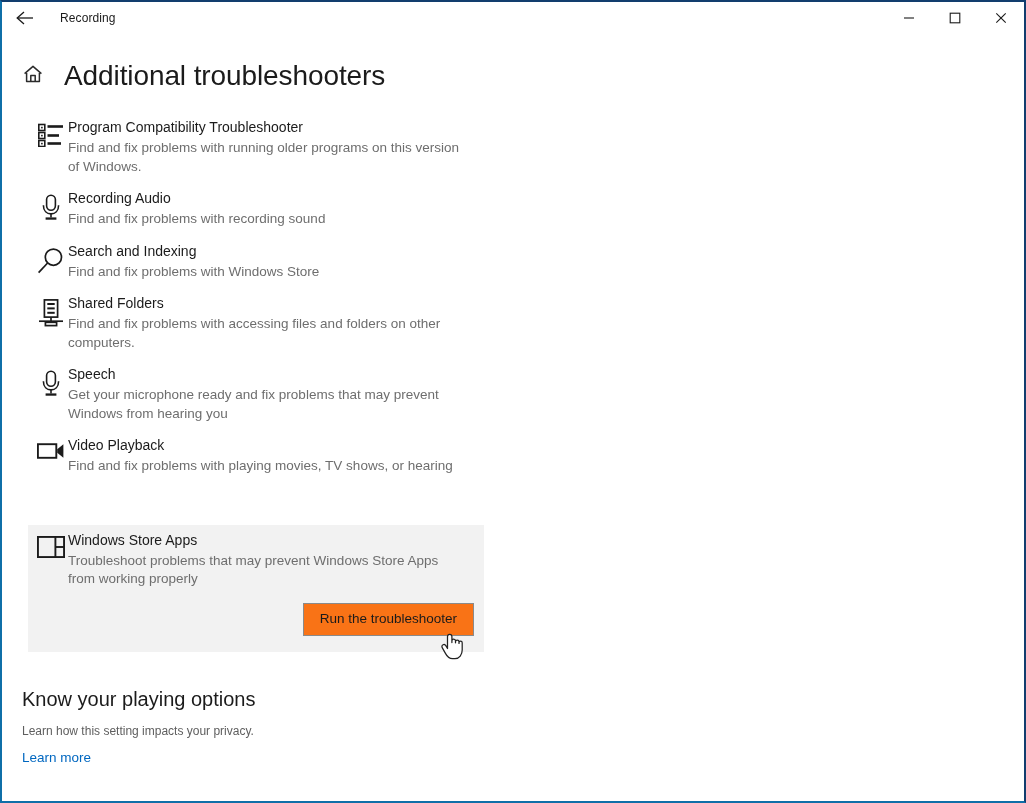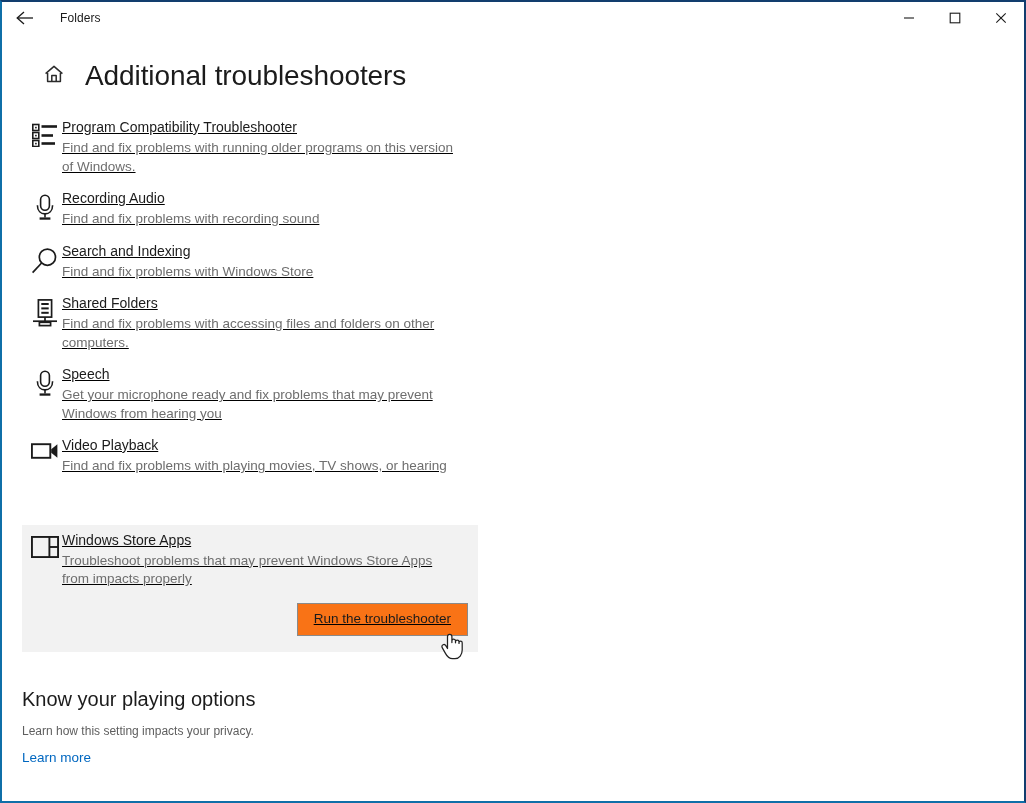--- a/index.html
+++ b/index.html
@@ -64,45 +64,44 @@
     align-items: center;
     justify-content: center;
     cursor: default;
   }
   .caption-btn svg { display: block; }
 
   
   #page-header {
     display: flex;
     align-items: center;
+    padding-left: 20px;
     margin-top: 20px;
     height: 44px;
-    margin-left: 41px;
   }
   #home-icon-wrap {
     width: 34px;
     display: flex;
     align-items: center;
     justify-content: flex-start;
     margin-right: 8px;
   }
   #page-title {
     font-size: 28px;
     font-weight: 300;
     color: #1b1b1b;
     letter-spacing: -0.1px;
     line-height: 1;
     white-space: nowrap;
   }
 
   
   #ts-list {
     margin-top: 14px;
-    padding: 0 0 0 4px;
-    text-decoration: underline;
+    padding: 0 0 0 10px;
   }
   .ts-item {
     display: flex;
     align-items: flex-start;
     padding: 6px 0 7px 0;
     margin-left: 16px;
     width: 456px;
     box-sizing: border-box;
   }
   .ts-item.selected {
@@ -197,21 +196,21 @@
 
   <div id="titlebar">
     <div id="back-button">
       <span>
         <svg width="20" height="16" viewBox="0 0 20 16">
           <path d="M9 2 L2.2 8 L9 14" fill="none" stroke="#1a1a1a" stroke-width="1.3"></path>
           <line x1="2.4" y1="8" x2="18" y2="8" stroke="#1a1a1a" stroke-width="1.3"></line>
         </svg>
       </span>
     </div>
-    <div id="app-title">Folders</div>
+    <div id="app-title">Recording</div>
 
     <div id="caption-buttons">
       <div class="caption-btn">
         <span>
           <svg width="12" height="12" viewBox="0 0 12 12">
             <line x1="1" y1="6" x2="11" y2="6" stroke="#1a1a1a" stroke-width="1.1"></line>
           </svg>
         </span>
       </div>
       <div class="caption-btn">
@@ -344,21 +343,21 @@
     <div class="ts-item selected">
       <div class="ts-icon">
         <svg width="28" height="22" viewBox="0 0 28 22">
           <rect x="0.95" y="0.95" width="26.1" height="20.1" fill="none" stroke="#1b1b1b" stroke-width="1.9"></rect>
           <line x1="18.4" y1="1" x2="18.4" y2="21" stroke="#1b1b1b" stroke-width="1.9"></line>
           <line x1="18.4" y1="11" x2="27" y2="11" stroke="#1b1b1b" stroke-width="1.9"></line>
         </svg>
       </div>
       <div class="ts-text">
         <div class="ts-name">Windows Store Apps</div>
-        <div class="ts-desc">Troubleshoot problems that may prevent Windows Store Apps from impacts properly</div>
+        <div class="ts-desc">Troubleshoot problems that may prevent Windows Store Apps from working properly</div>
       </div>
     </div>
 
     <div class="ts-action">
       <button id="run-troubleshooter-button">Run the troubleshooter</button>
     </div>
   </div>
 
   <div id="privacy">
     <div id="privacy-title">Know your playing options</div>

